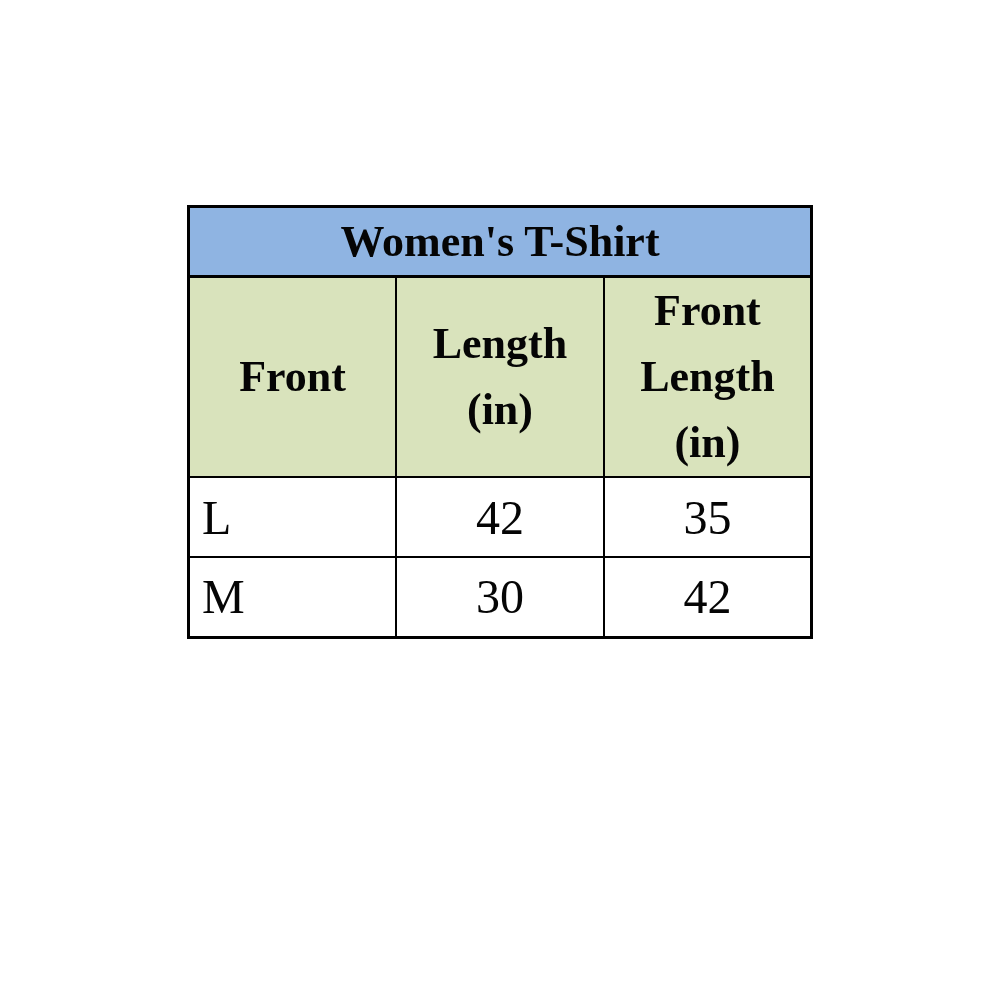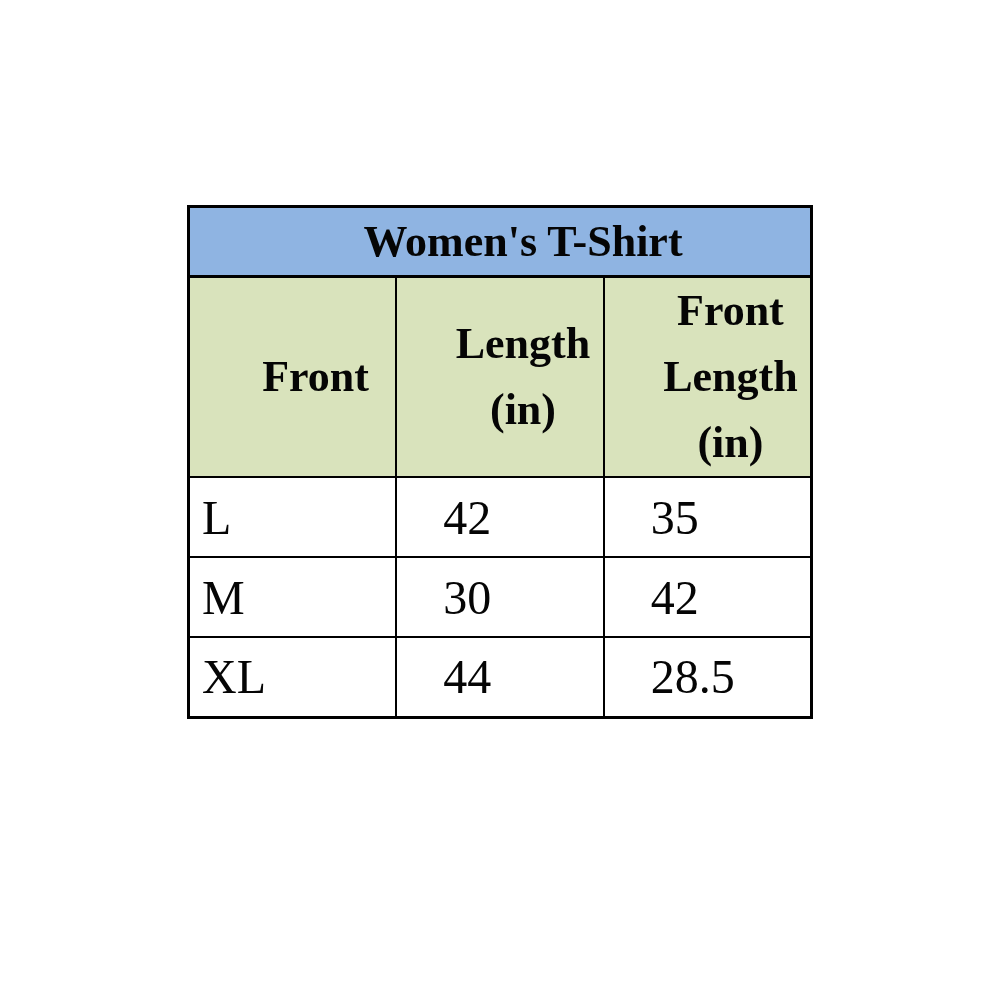--- a/index.html
+++ b/index.html
@@ -27,21 +27,20 @@
   }
   table.size-chart {
     width: 100%;
     border-collapse: collapse;
     table-layout: fixed;
     border: 3px solid var(--border-color);
   }
   table.size-chart td, table.size-chart th {
     border: 2px solid var(--border-color);
     overflow: hidden;
-    padding-left: 46px;
   }
   .title-cell {
     background: var(--title-bg);
     height: 70px;
     text-align: center;
     vertical-align: middle;
     font-weight: bold;
     font-size: 44px;
     border-bottom: 3px solid var(--border-color) !important;
   }
@@ -60,21 +59,21 @@
     height: 80px;
     vertical-align: middle;
     font-size: 48px;
     font-weight: normal;
   }
   .body-row td.size-cell {
     text-align: left;
     padding-left: 12px;
   }
   .body-row td.num-cell {
-    text-align: left;
+    text-align: center;
     border-radius: 16px;
   }
 </style>
 </head>
 <body>
 
 <div class="chart-wrap">
   <table class="size-chart">
     <tbody>
       <tr>
@@ -91,20 +90,15 @@
       <tr class="body-row">
         <td class="size-cell">L</td>
         <td class="num-cell">42</td>
         <td class="num-cell">35</td>
       </tr>
       <tr class="body-row">
         <td class="size-cell">M</td>
         <td class="num-cell">30</td>
         <td class="num-cell">42</td>
       </tr>
-      <tr class="body-row">
-        <td class="size-cell">XL</td>
-        <td class="num-cell">44</td>
-        <td class="num-cell">28.5</td>
-      </tr>
     </tbody>
   </table>
 </div>
 
 </body></html>

